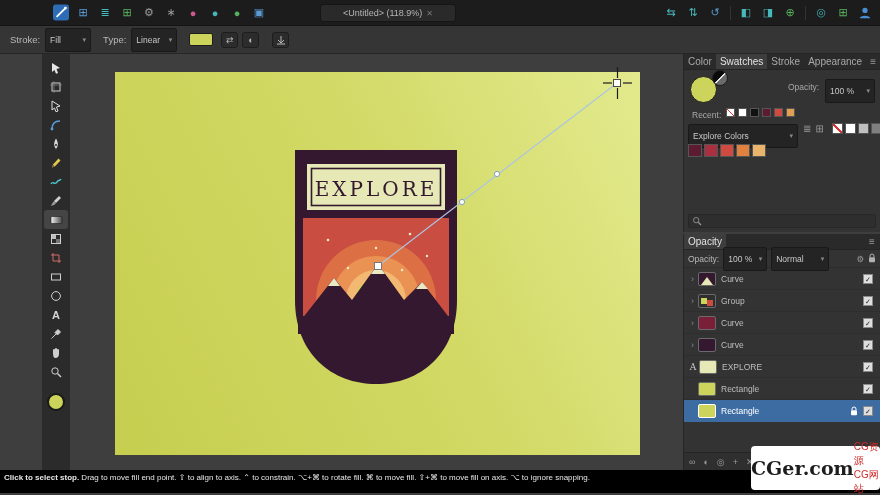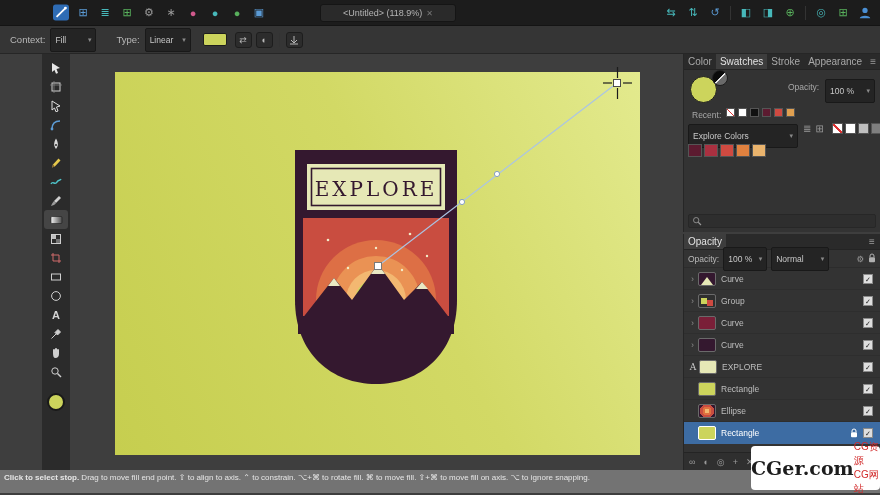--- a/index.html
+++ b/index.html
@@ -101,21 +101,21 @@
   .th-group::after{content:"";position:absolute;left:8px;top:5px;width:6px;height:6px;background:#cf4a41}
   .th-red{background:#7a1f38}
   .th-plum{background:#34182f}
   .th-light{background:#e6e8b6}
   .th-yellow{background:#ccd45c}
   .th-ellipse{background:radial-gradient(circle at 50% 50%,#f3b871 0 22%,#e0703f 22% 45%,#c94d40 45% 70%,#34182f 70%)}
   .lp-footer{position:absolute;left:0;bottom:0;right:0;height:18px;background:#2f2f2f;border-top:1px solid #242424;
              display:flex;align-items:center;padding:0 5px;gap:8px;color:#9a9a9a;font-size:9px}
 
   
-  .statusbar{position:absolute;left:0;top:470px;right:0;height:23px;background:#737373;
+  .statusbar{position:absolute;left:0;top:470px;right:0;height:23px;background:#000000;
              color:#e6e6e6;font-size:8px;padding:3px 0 0 4px;white-space:nowrap}
   .statusbar b{font-weight:bold}
 
   
   .watermark{position:absolute;left:751px;top:446px;width:129px;height:44px;background:#fff;border-radius:4px;
              display:flex;flex-direction:row;align-items:center;justify-content:center;z-index:20}
   .wm1{font-family:"DejaVu Serif",serif;font-weight:bold;font-size:19px;color:#1d1d1d;line-height:1}
   .wm2{font-size:10px;color:#d22a2a;margin-top:0}
 </style>
 </head>
@@ -161,26 +161,26 @@
       <span class="gi">
         <svg width="14" height="14" viewBox="0 0 16 16">
             <circle cx="8" cy="5" r="3" fill="#4a8fd4"></circle>
             <path d="M2,14 C2,10 14,10 14,14 Z" fill="#4a8fd4"></path>
           </svg>
       </span>
     </div>
   </div>
 
   <div class="contextbar">
-    <span class="cb-label">Context:</span>
+    <span class="cb-label">Stroke:</span>
     <span class="dd">
       <span>Fill</span>
       <span class="dd-ar">▾</span>
     </span>
-    <span class="cb-label" style="margin-left:20px">Type:</span>
+    <span class="cb-label" style="margin-left:12px">Type:</span>
     <span class="dd">
       <span>Linear</span>
       <span class="dd-ar">▾</span>
     </span>
     <span class="grad-chip"></span>
     <span class="cb-btn">⇄</span>
     <span class="cb-btn">◐</span>
     <span class="tb-div"></span>
     <span class="cb-btn">
       <svg width="10" height="10" viewBox="0 0 10 10">
@@ -442,26 +442,20 @@
         <span class="lthumb th-light"></span>
         <span class="lname">EXPLORE</span>
         <span class="lcheck">✓</span>
       </div>
       <div class="lrow">
         <span class="lchev"></span>
         <span class="lthumb th-yellow"></span>
         <span class="lname">Rectangle</span>
         <span class="lcheck">✓</span>
       </div>
-      <div class="lrow">
-        <span class="lchev"></span>
-        <span class="lthumb th-ellipse"></span>
-        <span class="lname">Ellipse</span>
-        <span class="lcheck">✓</span>
-      </div>
       <div class="lrow selected">
         <span class="lchev"></span>
         <span class="lthumb th-yellow"></span>
         <span class="lname">Rectangle</span>
         <span class="llock">
           <svg width="8" height="10" viewBox="0 0 8 10">
               <path d="M2,4.2 V3 a2,2 0 0 1 4,0 V4.2" fill="none" stroke="#fff"></path>
               <rect x="1" y="4.2" width="6" height="5" rx="1" fill="#fff"></rect>
             </svg>
         </span>

